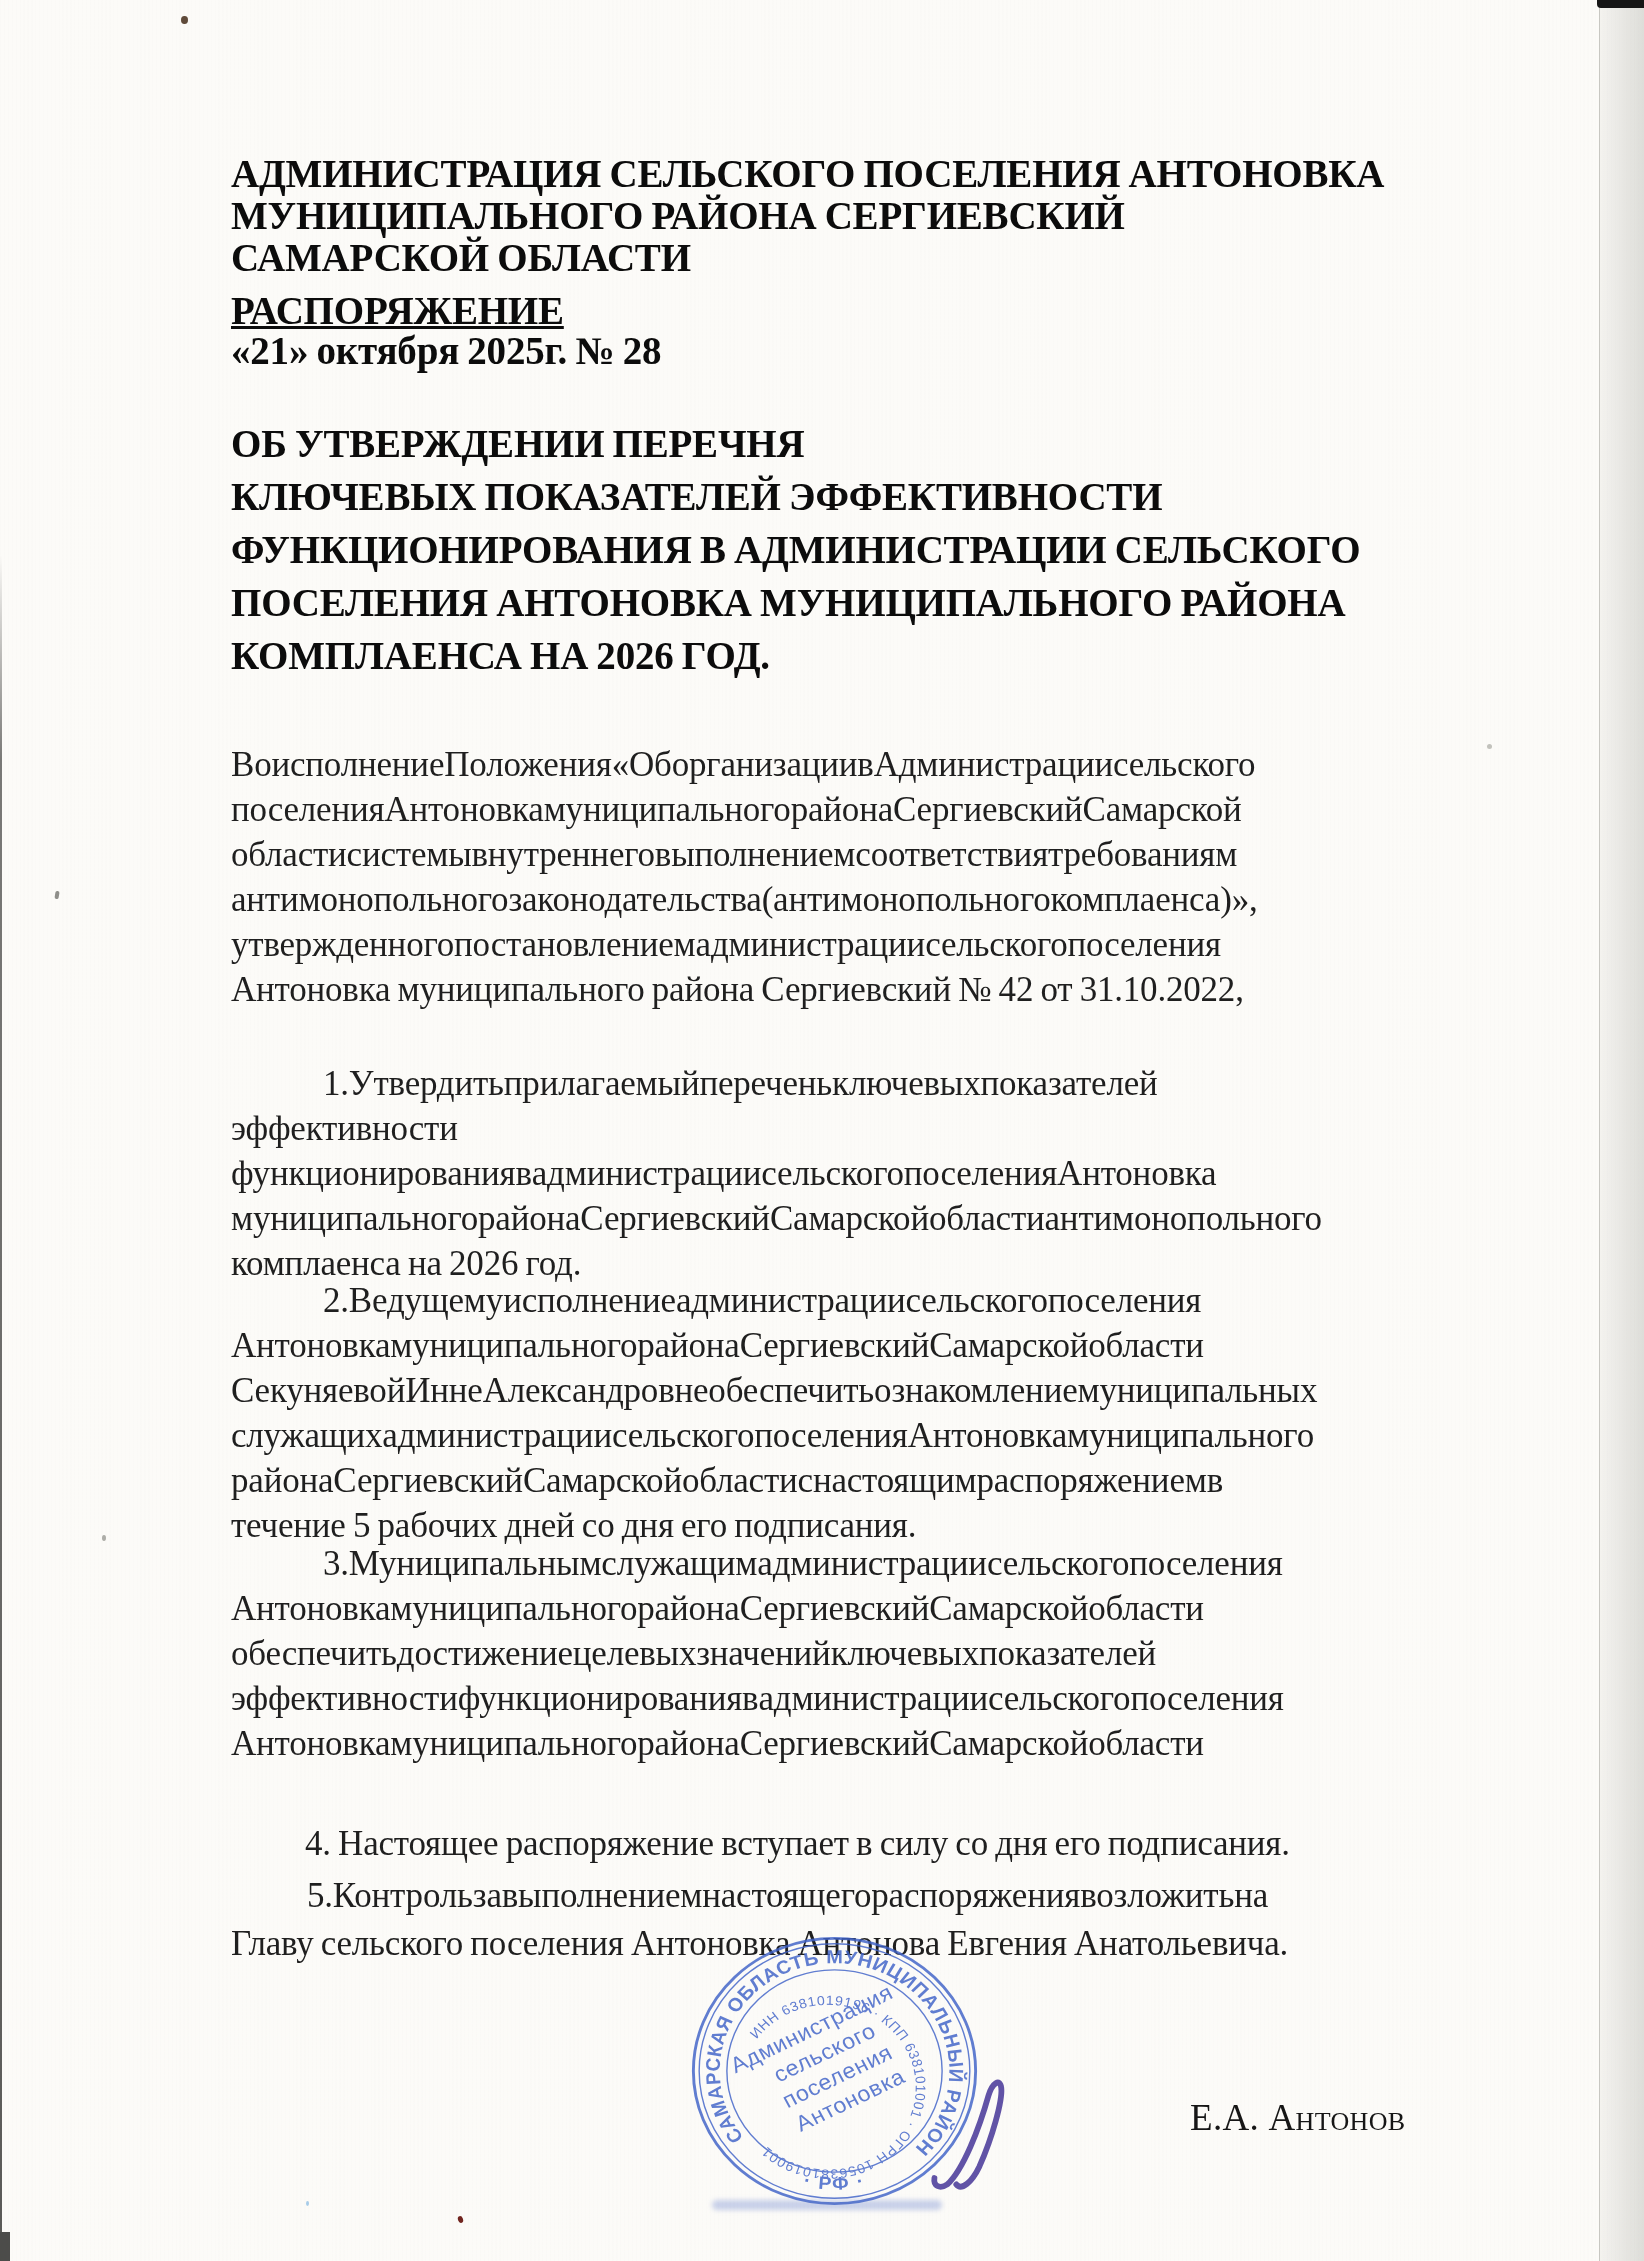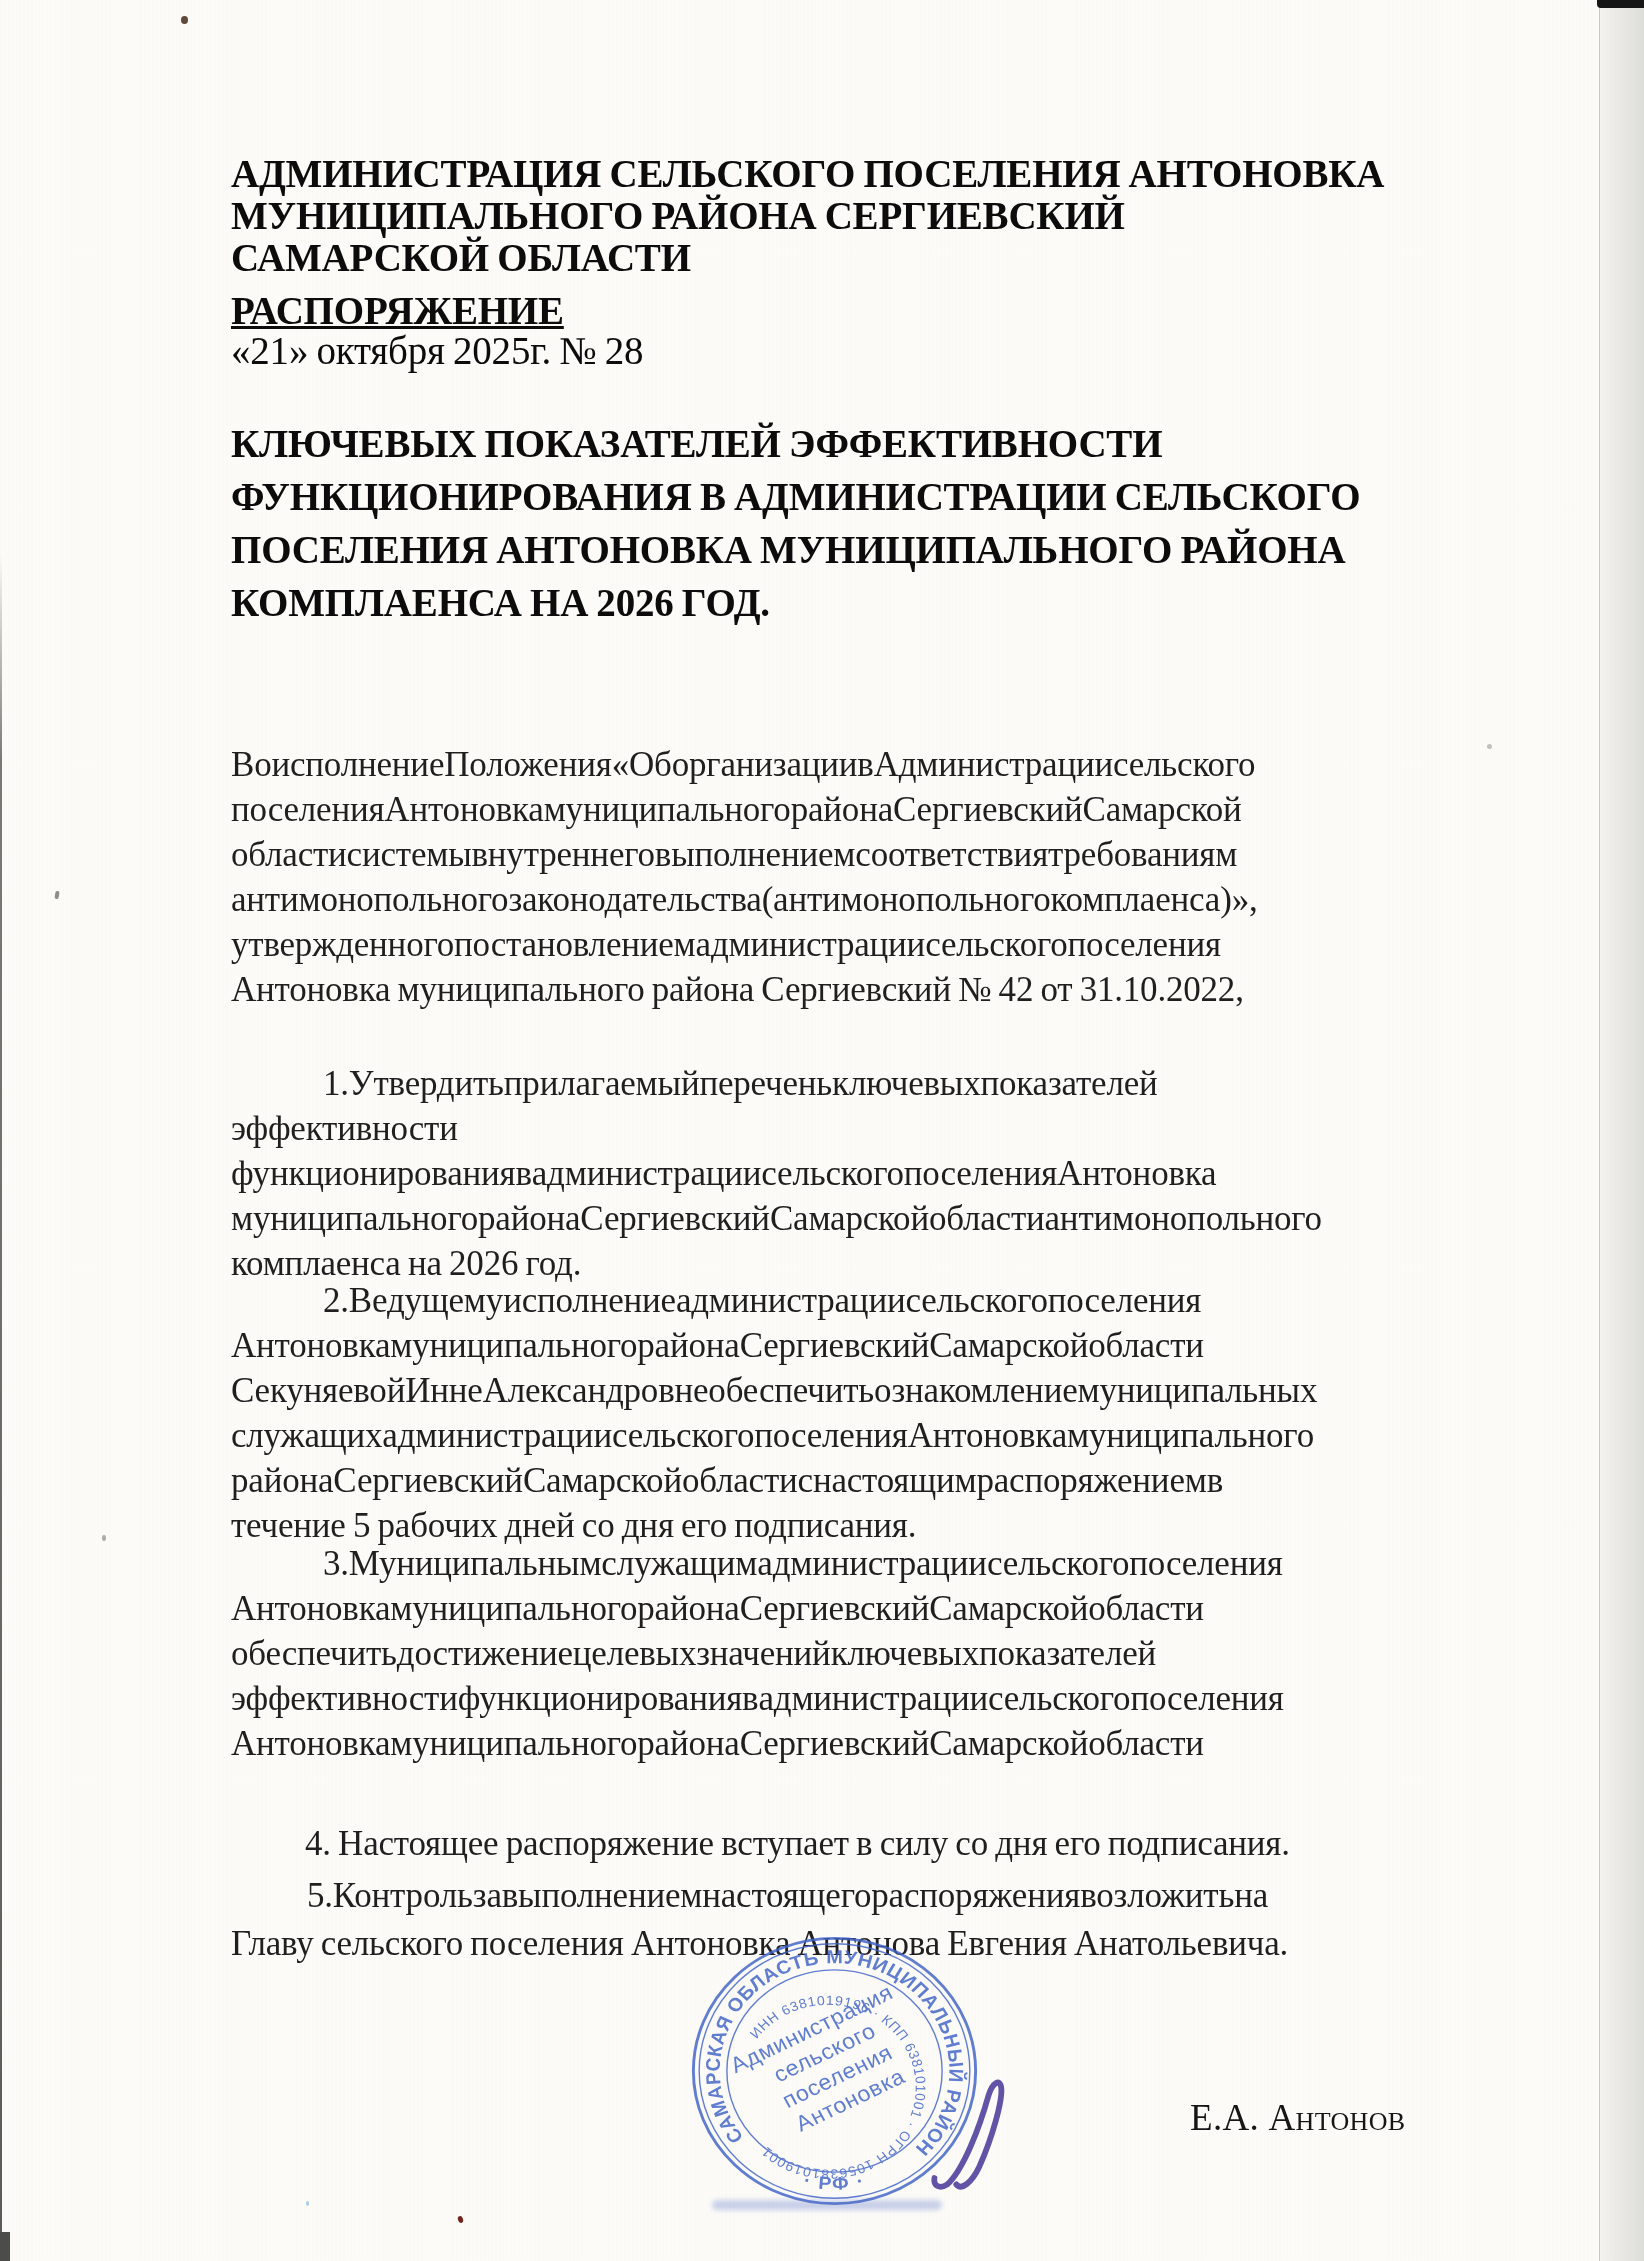--- a/index.html
+++ b/index.html
@@ -63,24 +63,25 @@
 <div class="page">
 
   <div class="block center bold org-header">
       <div class="tline">АДМИНИСТРАЦИЯ СЕЛЬСКОГО ПОСЕЛЕНИЯ АНТОНОВКА</div>
       <div class="tline">МУНИЦИПАЛЬНОГО РАЙОНА СЕРГИЕВСКИЙ</div>
       <div class="tline">САМАРСКОЙ ОБЛАСТИ</div>
     </div>
 
   <div class="block center bold order-head">
     <div class="tline" style="font-weight:bold;color:#0c0c0c;text-decoration:underline;">РАСПОРЯЖЕНИЕ</div>
-    <div class="tline" style="font-weight:normal;color:#0c0c0c;">«21» октября 2025г. №  28</div>
+    <div class="tline" style="font-weight:bold;color:#0c0c0c;">«21» октября 2025г. №  28</div>
   </div>
 
   <div class="block center bold doc-title">
+      <div class="tline">ОБ УТВЕРЖДЕНИИ ПЕРЕЧНЯ</div>
       <div class="tline">КЛЮЧЕВЫХ ПОКАЗАТЕЛЕЙ ЭФФЕКТИВНОСТИ</div>
       <div class="tline">ФУНКЦИОНИРОВАНИЯ В АДМИНИСТРАЦИИ СЕЛЬСКОГО</div>
       <div class="tline">ПОСЕЛЕНИЯ АНТОНОВКА МУНИЦИПАЛЬНОГО РАЙОНА</div>
       <div class="tline">КОМПЛАЕНСА НА 2026 ГОД.</div>
     </div>
 
   <div class="block preamble">
       <div class="tline stretch">
         <span>Во</span>
         <span>исполнение</span>

